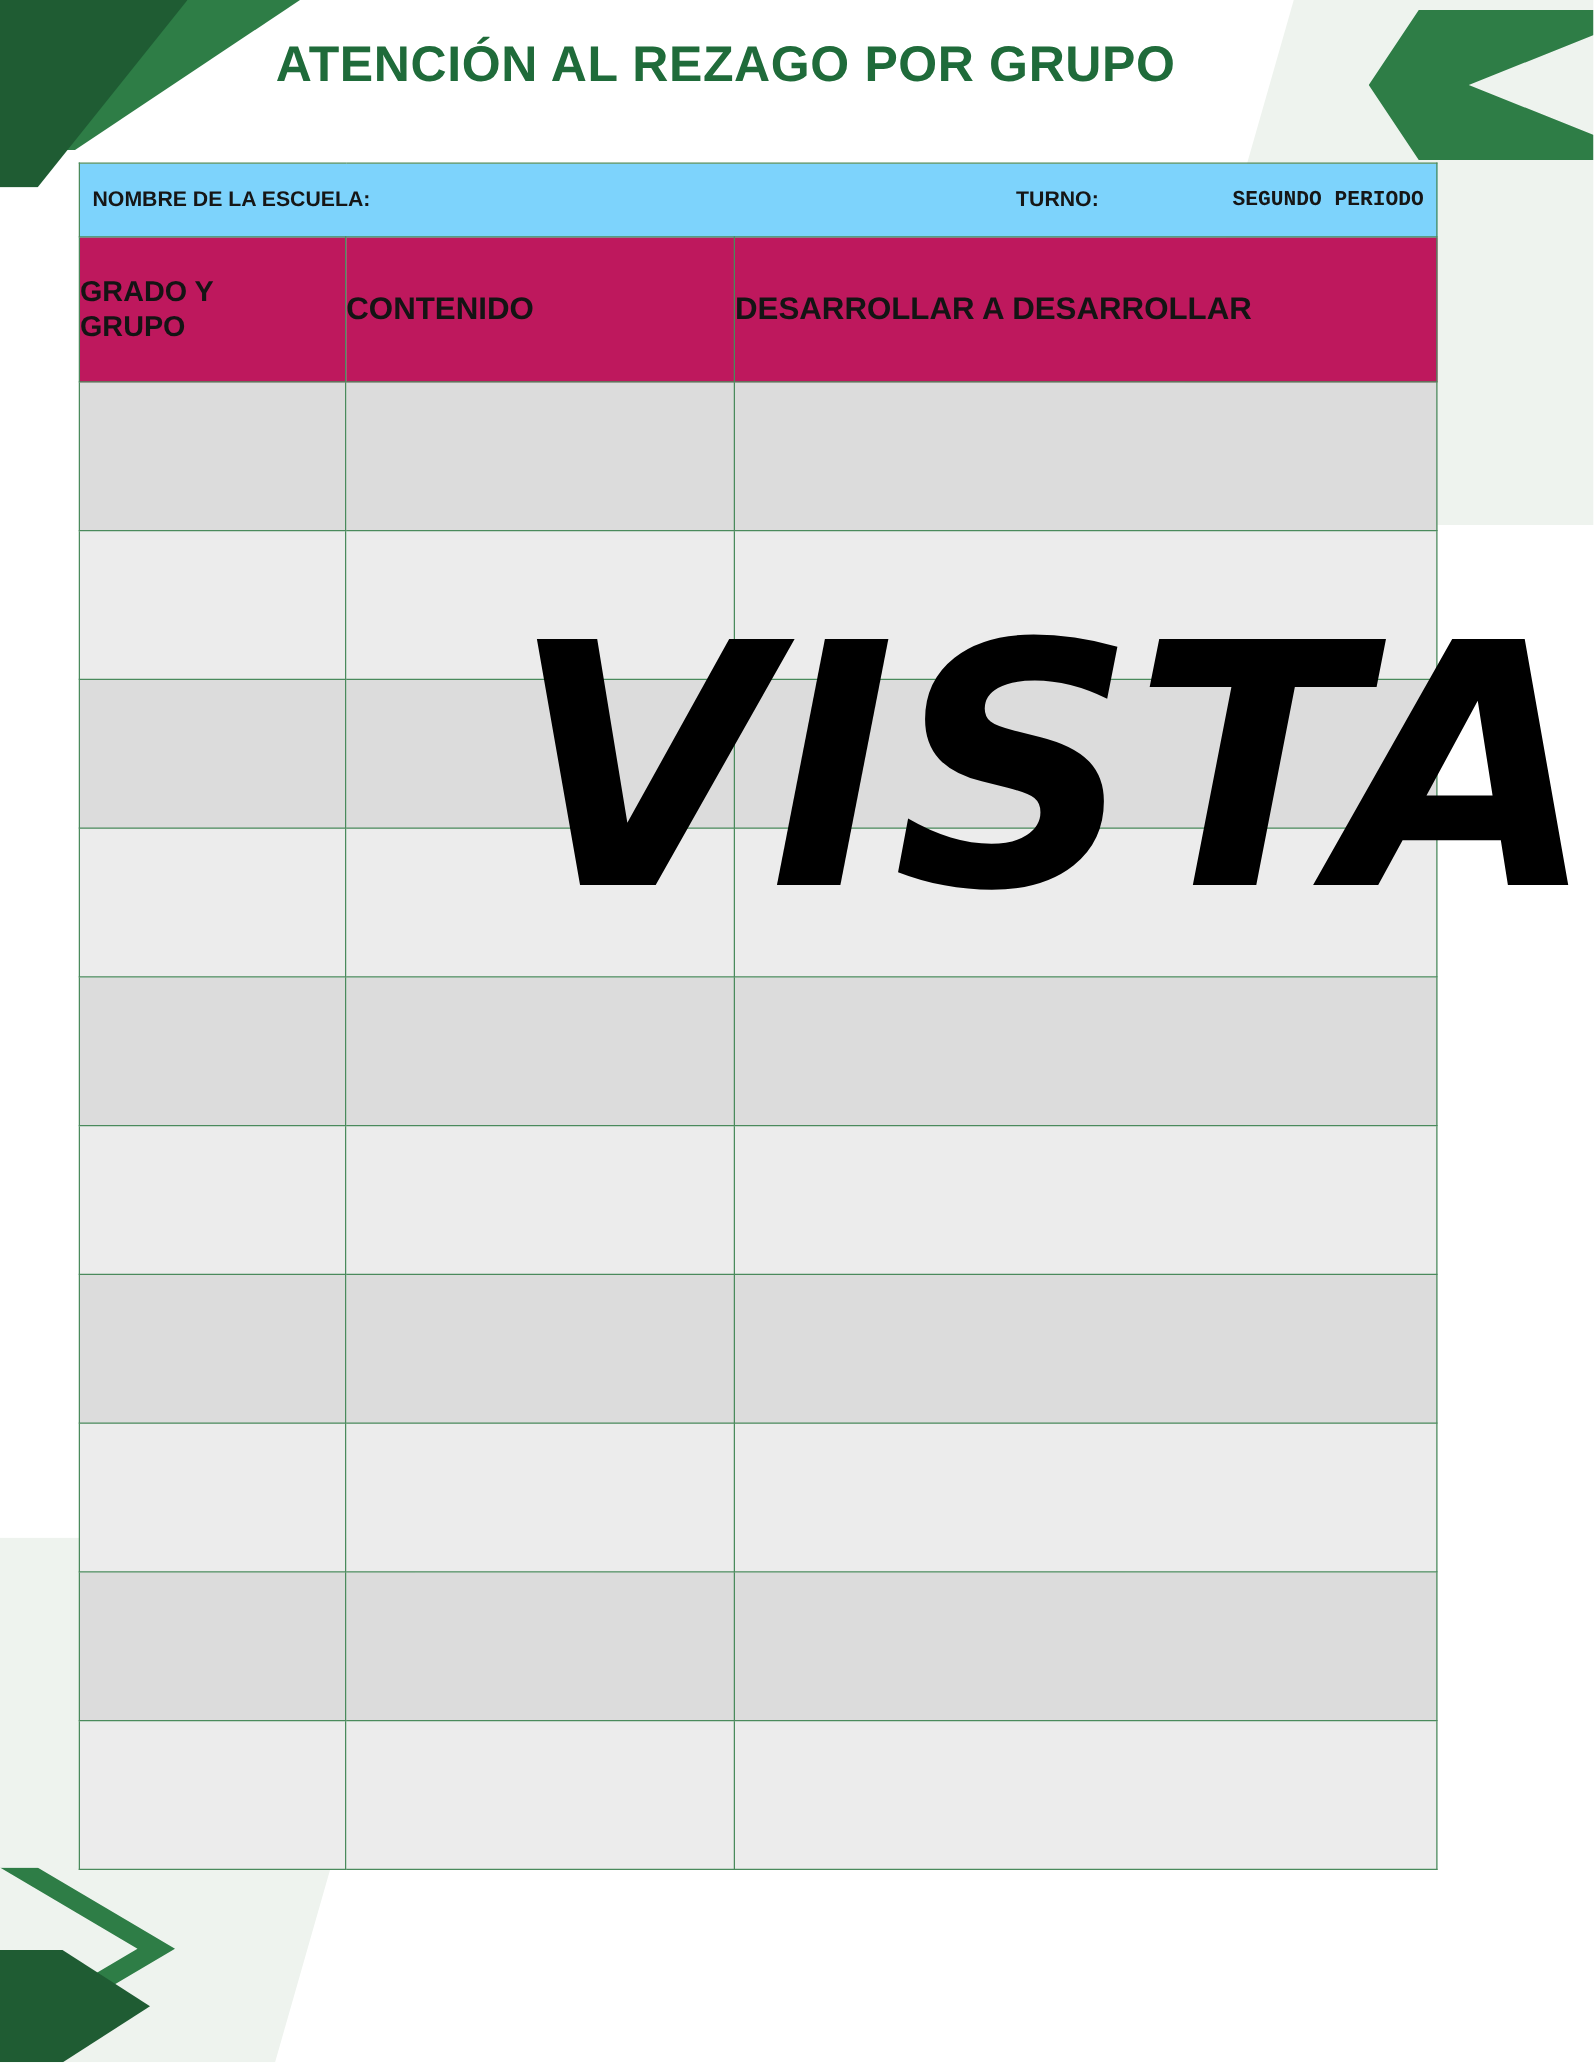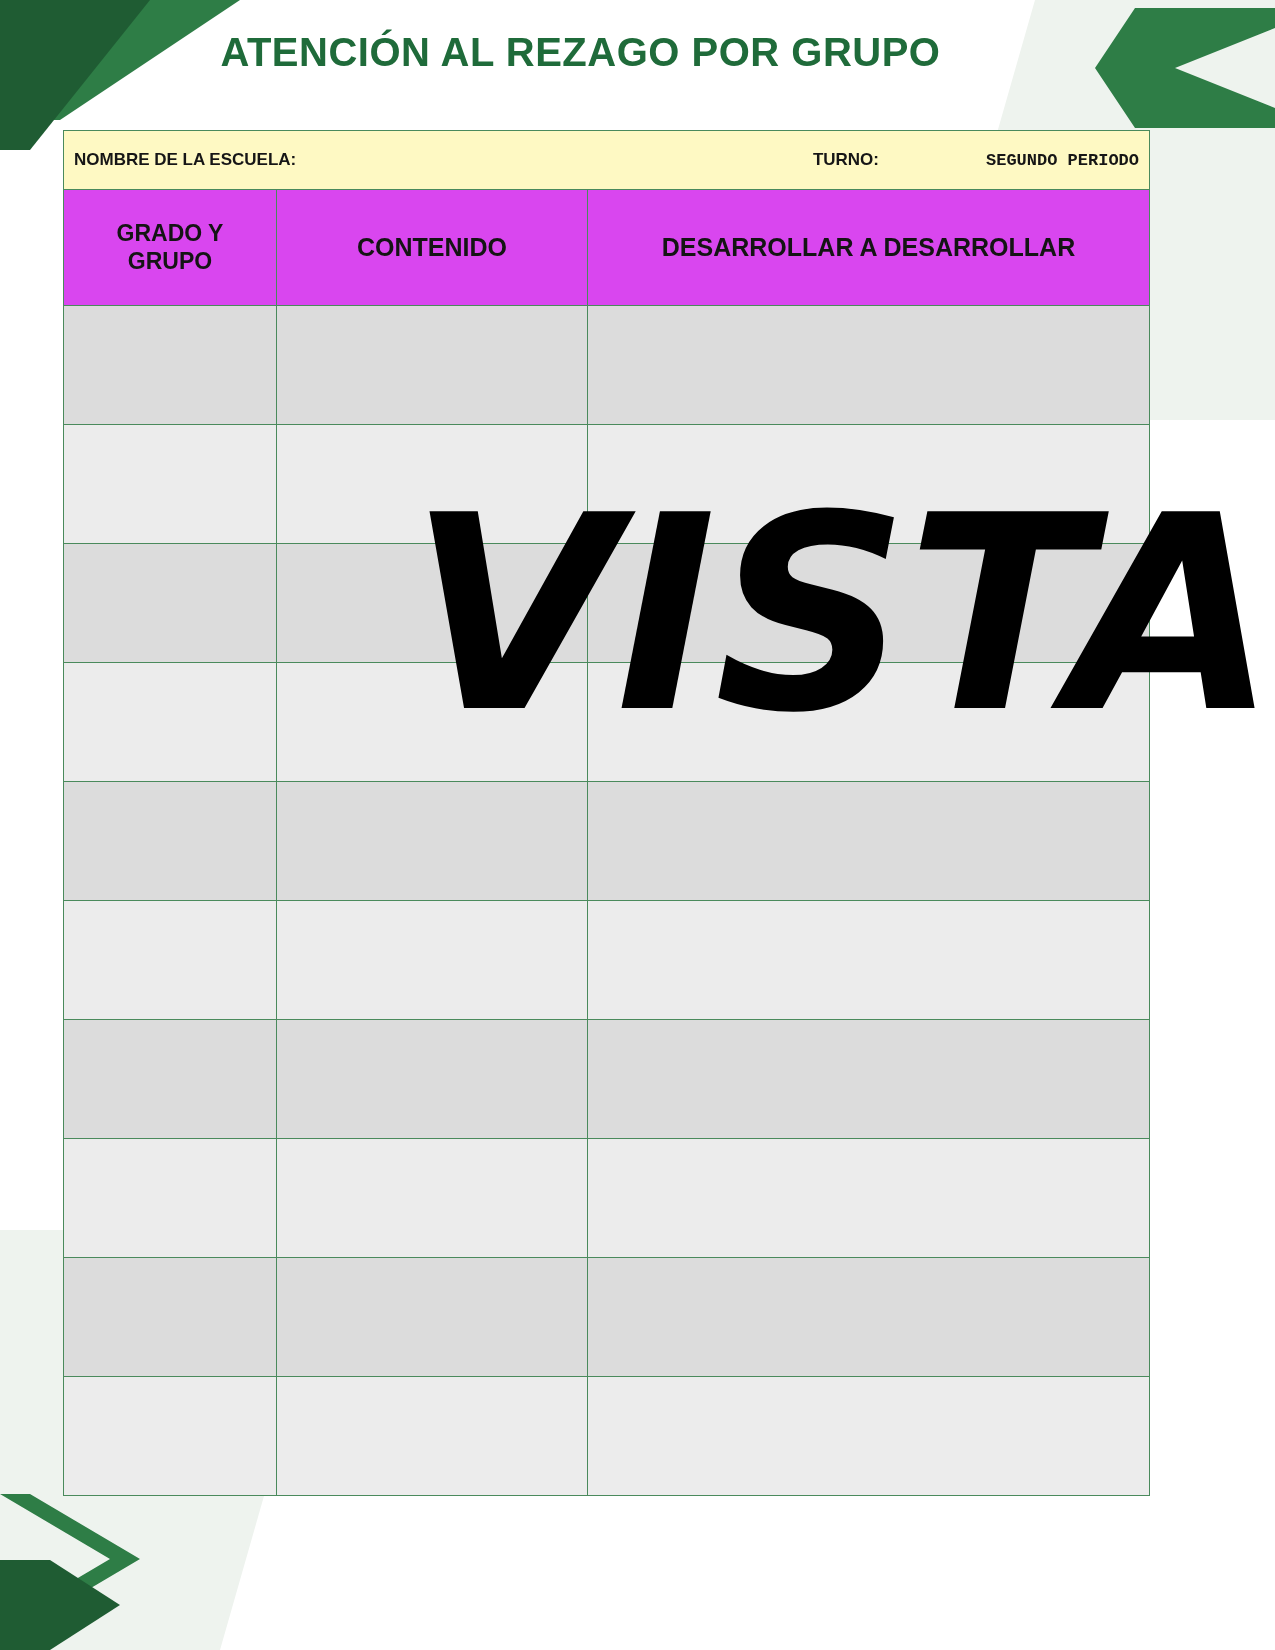--- a/index.html
+++ b/index.html
@@ -112,44 +112,44 @@
     border-collapse: collapse;
     width: 1086px;
     table-layout: fixed;
   }
   table.sheet td,
   table.sheet th {
     border: 1px solid #4a8a5c;
     padding: 0;
   }
   .band {
-    background: #fef9c3;
+    background: #7dd3fc;
     height: 58px;
   }
   .band .band-inner {
     display: flex;
     align-items: center;
     height: 58px;
     padding: 0 10px;
     box-sizing: border-box;
   }
   .band-label {
     font-size: 17px;
     font-weight: bold;
     color: #161616;
     white-space: nowrap;
   }
   .band-label.school { margin-right: auto; }
   .band-label.turno  { margin-right: 103px; }
   .band-label.period { margin-left: 4px; font-family: Liberation Mono, monospace; }
 
   .hdr {
-    background: #d946ef;
+    background: #be185d;
     height: 115px;
-    text-align: center;
+    text-align: left;
     vertical-align: middle;
     font-size: 25px;
     font-weight: bold;
     color: #141414;
     line-height: 1.18;
   }
   .hdr.small { font-size: 23px; }
 
   .cell-row td {
     height: 118px;

